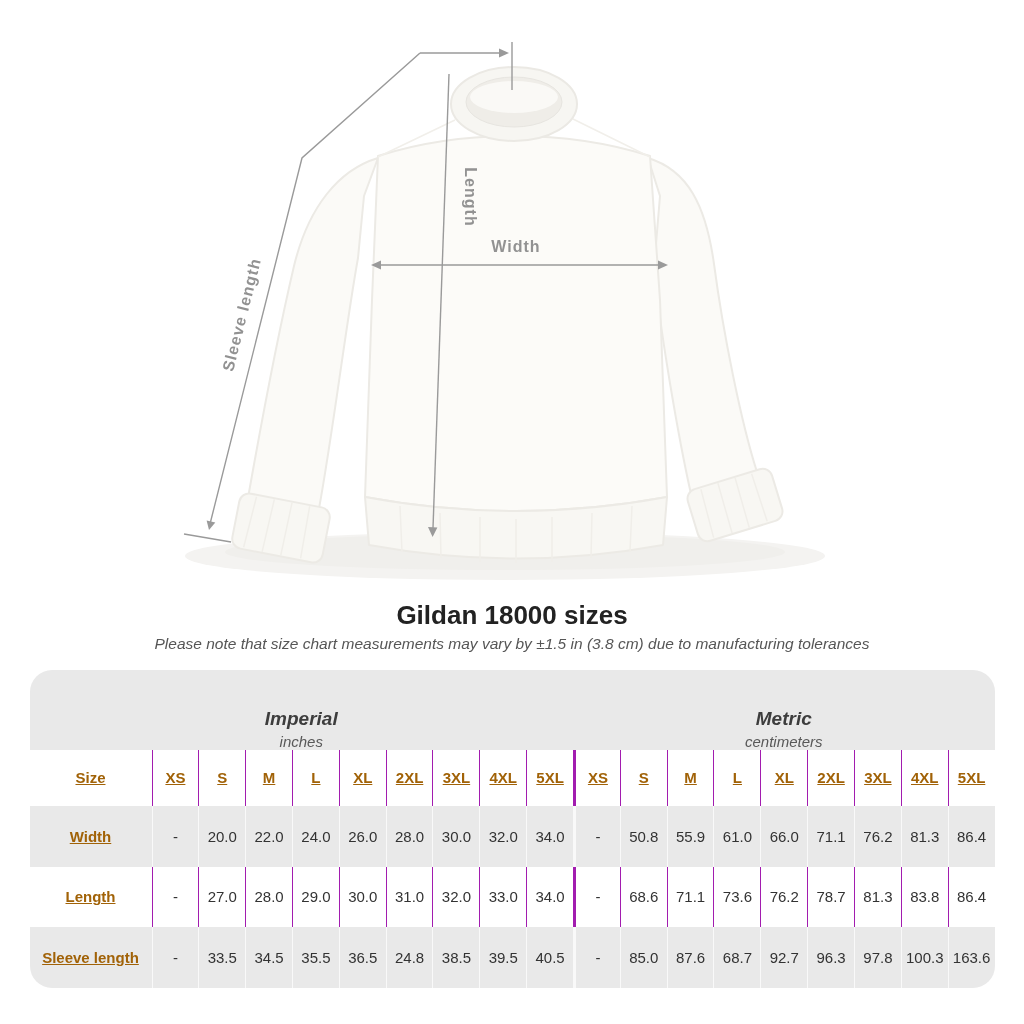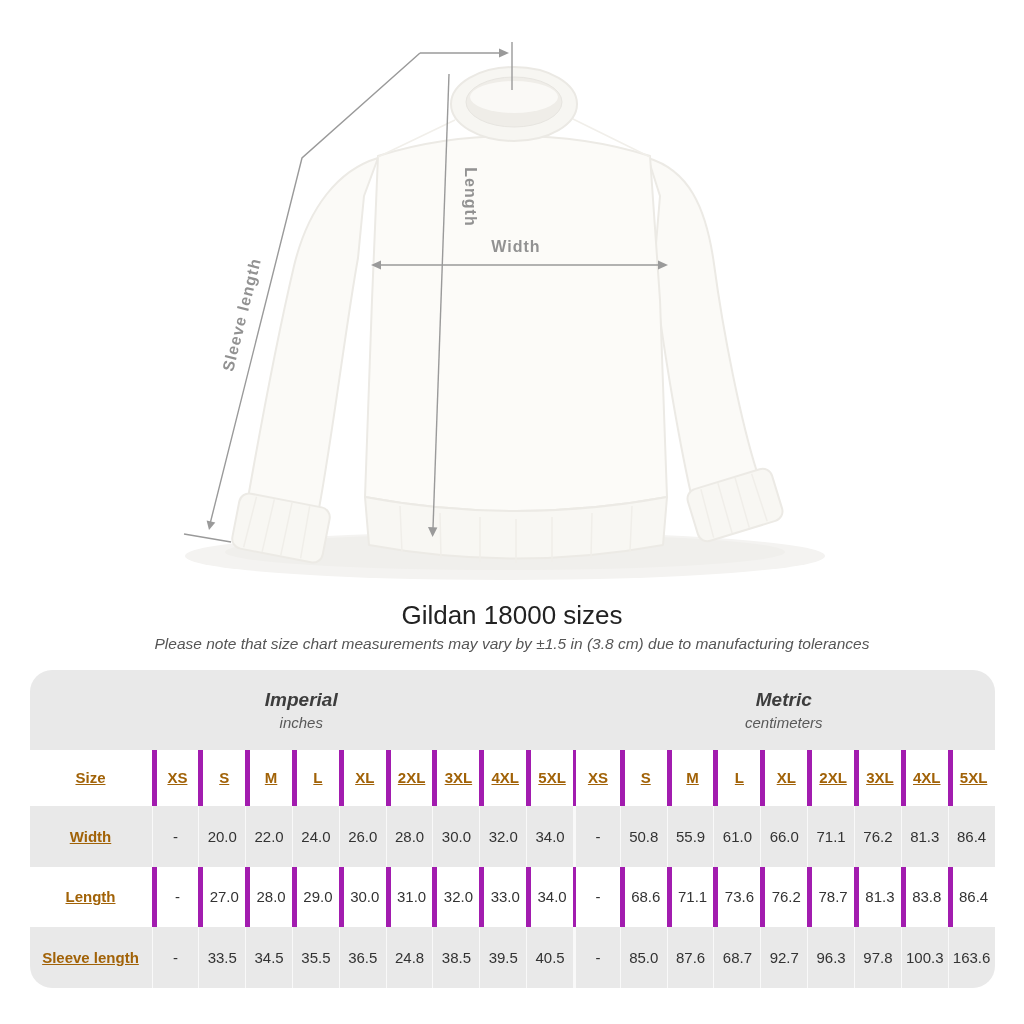--- a/index.html
+++ b/index.html
@@ -6,38 +6,38 @@
     font-family:"Liberation Sans", sans-serif;}
   .page{width:1024px;height:1024px;background:#fff;}
   
   .diagram{width:1024px;height:598px;display:block;}
   svg{display:block;}
   .meas{stroke:#9a9a9a;stroke-width:1.4;fill:none;}
   .meas-fill{fill:#9a9a9a;stroke:none;}
   .meas-label{fill:#929292;font-size:16px;font-weight:600;letter-spacing:1px;
     font-family:"Liberation Sans",sans-serif;}
   
-  .title{margin:4px 0 7px;text-align:center;font-size:26px;font-weight:normal;color:#222;line-height:1;}
+  .title{margin:4px 0 7px;text-align:center;font-size:26px;font-weight:bold;color:#222;line-height:1;}
   .subtitle{margin:0 4px 16px;text-align:center;font-style:italic;font-size:15.5px;color:#565656;line-height:1.2;}
   
   .size-table{width:965px;margin:0 auto;border-radius:22px;overflow:hidden;background:#fff;}
   .t-band{display:grid;grid-template-columns:122px repeat(18,1fr);background:#e9e9e9;height:80px;}
-  .band-half{display:flex;flex-direction:column;align-items:center;justify-content:center;gap:3px;}
+  .band-half{display:flex;flex-direction:column;align-items:center;justify-content:flex-end;gap:3px;}
   .band-imperial{grid-column:1 / span 10;}
   .band-metric{grid-column:11 / span 9;}
   .sec-title{font-size:19px;font-weight:bold;font-style:italic;color:#3d3d3d;}
   .sec-unit{font-size:15px;font-style:italic;color:#585858;}
   .t-row{display:grid;grid-template-columns:122px repeat(18,1fr);align-items:stretch;}
   .t-row.rh{height:56px;}
   .t-row.r1{height:61px;}
   .t-row.r2{height:60px;}
   .t-row.r3{height:61px;}
   .cell{display:flex;align-items:center;justify-content:center;font-size:15px;color:#333;box-sizing:border-box;}
   .cell.lbl,.cell.hd{font-weight:bold;color:#a16207;text-decoration:underline;}
-  .r-white .cell{border-left:5px solid #a21caf;}
+  .r-white .cell{border-left:1px solid #a21caf;}
   .r-gray{background:#e9e9e9;}
   .r-gray .cell{border-left:1px solid rgba(255,255,255,0.72);}
   .t-row .cell:first-child{border-left:none;}
   .cell.ms{border-left-width:3px;}
 </style>
 </head>
 <body>
 
 <div class="page">
 

